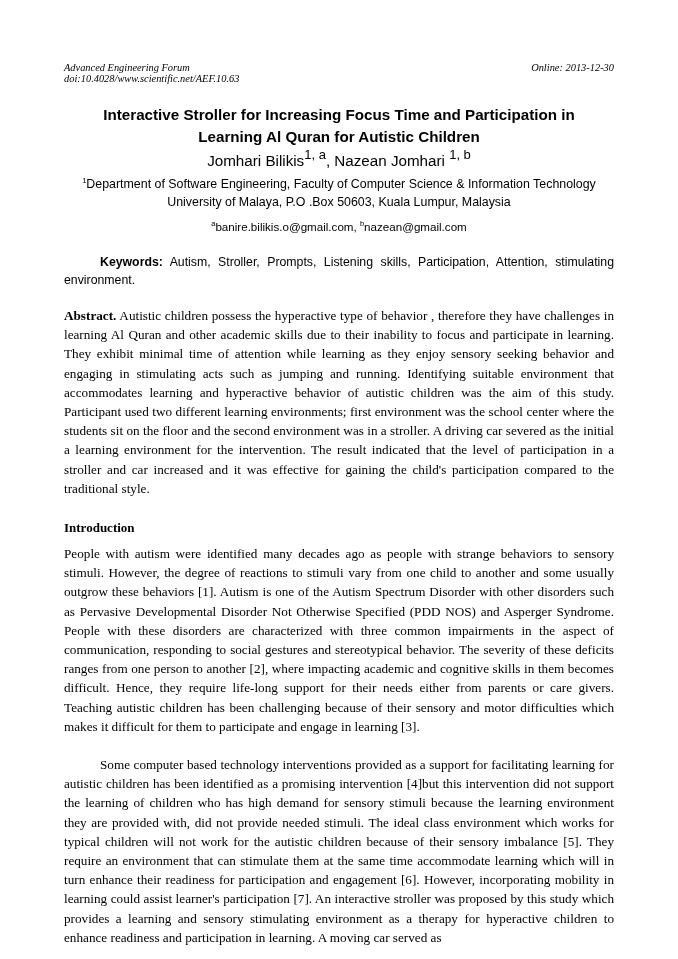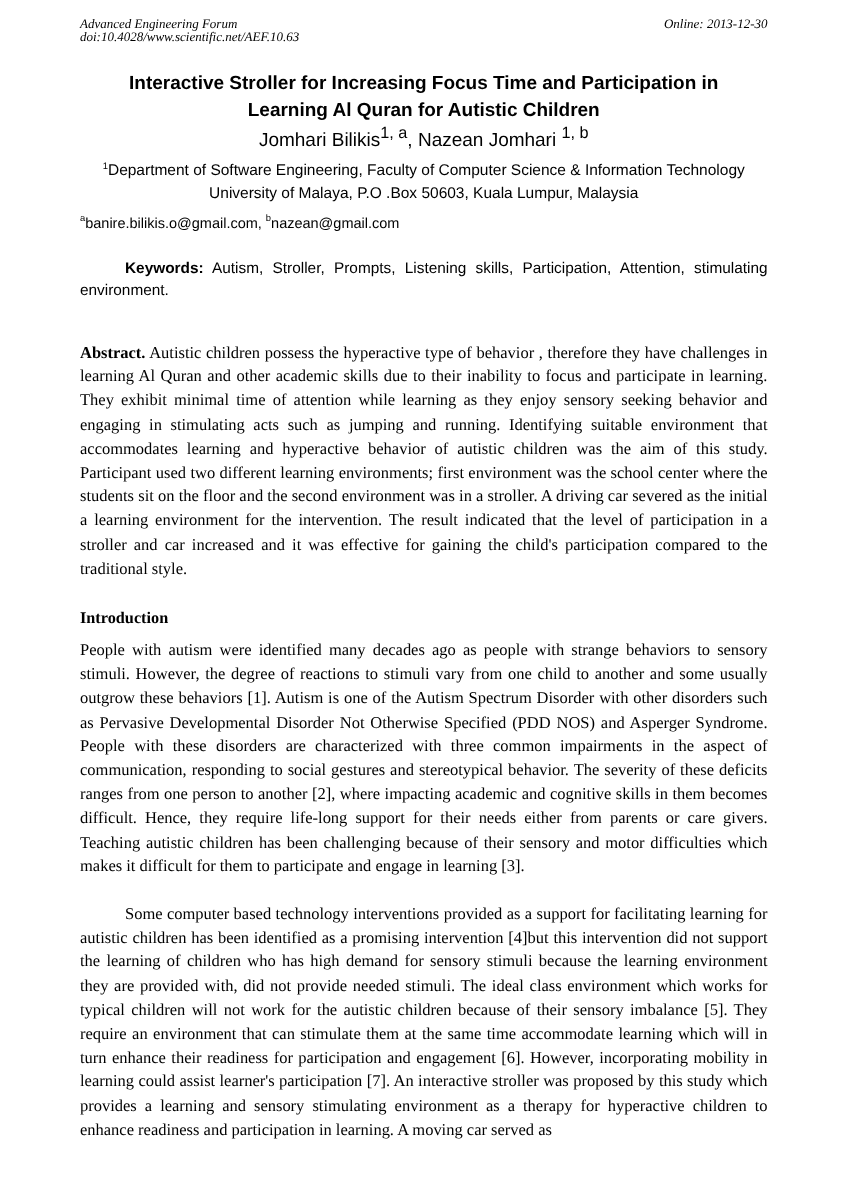--- a/index.html
+++ b/index.html
@@ -1,30 +1,30 @@
 <!DOCTYPE html>
 <html><head>
   <meta charset="utf-8">
   <style>
     html, body { margin: 0; padding: 0; background: #ffffff; }
     body { width: 678px; height: 959px; overflow: hidden; position: relative; color: #000; }
     .page { position: absolute; left: 64px; top: 14px; width: 550px; }
-    .hdr { font-family: "Liberation Serif", serif; font-style: italic; font-size: 10.4px; line-height: 11px; position: relative; }
+    .hdr { font-family: "Liberation Serif", serif; font-style: italic; font-size: 10.4px; line-height: 11px; position: relative; margin-top: 48px; }
     .hdr .online { position: absolute; right: 0; top: 0; }
     .title { font-family: "Liberation Sans", sans-serif; font-weight: bold; font-size: 15.2px; line-height: 22px; text-align: center; margin-top: 20px; }
     .authors { font-family: "Liberation Sans", sans-serif; font-size: 15.2px; text-align: center; margin-top: 3px; line-height: 20px; }
     .authors sup { font-size: 13px; vertical-align: 7px; line-height: 0; }
     .affil { font-family: "Liberation Sans", sans-serif; font-size: 12.4px; text-align: center; line-height: 18px; margin-top: 4px; }
     .affil sup { font-size: 7.5px; vertical-align: 5px; line-height: 0; }
-    .emails { font-family: "Liberation Sans", sans-serif; font-size: 11.6px; text-align: left; margin-top: 8px; line-height: 16px; }
+    .emails { font-family: "Liberation Sans", sans-serif; font-size: 11.6px; text-align: center; margin-top: 8px; line-height: 16px; }
     .emails sup { font-size: 7.5px; vertical-align: 5px; line-height: 0; }
     .keywords { font-family: "Liberation Sans", sans-serif; font-size: 12.3px; line-height: 18px; text-align: justify; margin-top: 18px; }
     .keywords b { font-weight: bold; padding-left: 36px; }
     .serif { font-family: "Liberation Serif", serif; font-size: 13.2px; line-height: 19.2px; text-align: justify; }
-    .abstract { margin-top: 31px; }
+    .abstract { margin-top: 17px; }
     .section-heading { font-family: "Liberation Serif", serif; font-weight: bold; font-size: 13px; margin-top: 20px; line-height: 19px; }
     .intro-p1 { margin-top: 7px; }
     .intro-p2 { margin-top: 19px; text-indent: 36px; }
   </style>
 </head>
 <body>
 
 <div class="page">
   <div class="hdr">
     <div>Advanced Engineering Forum</div>

